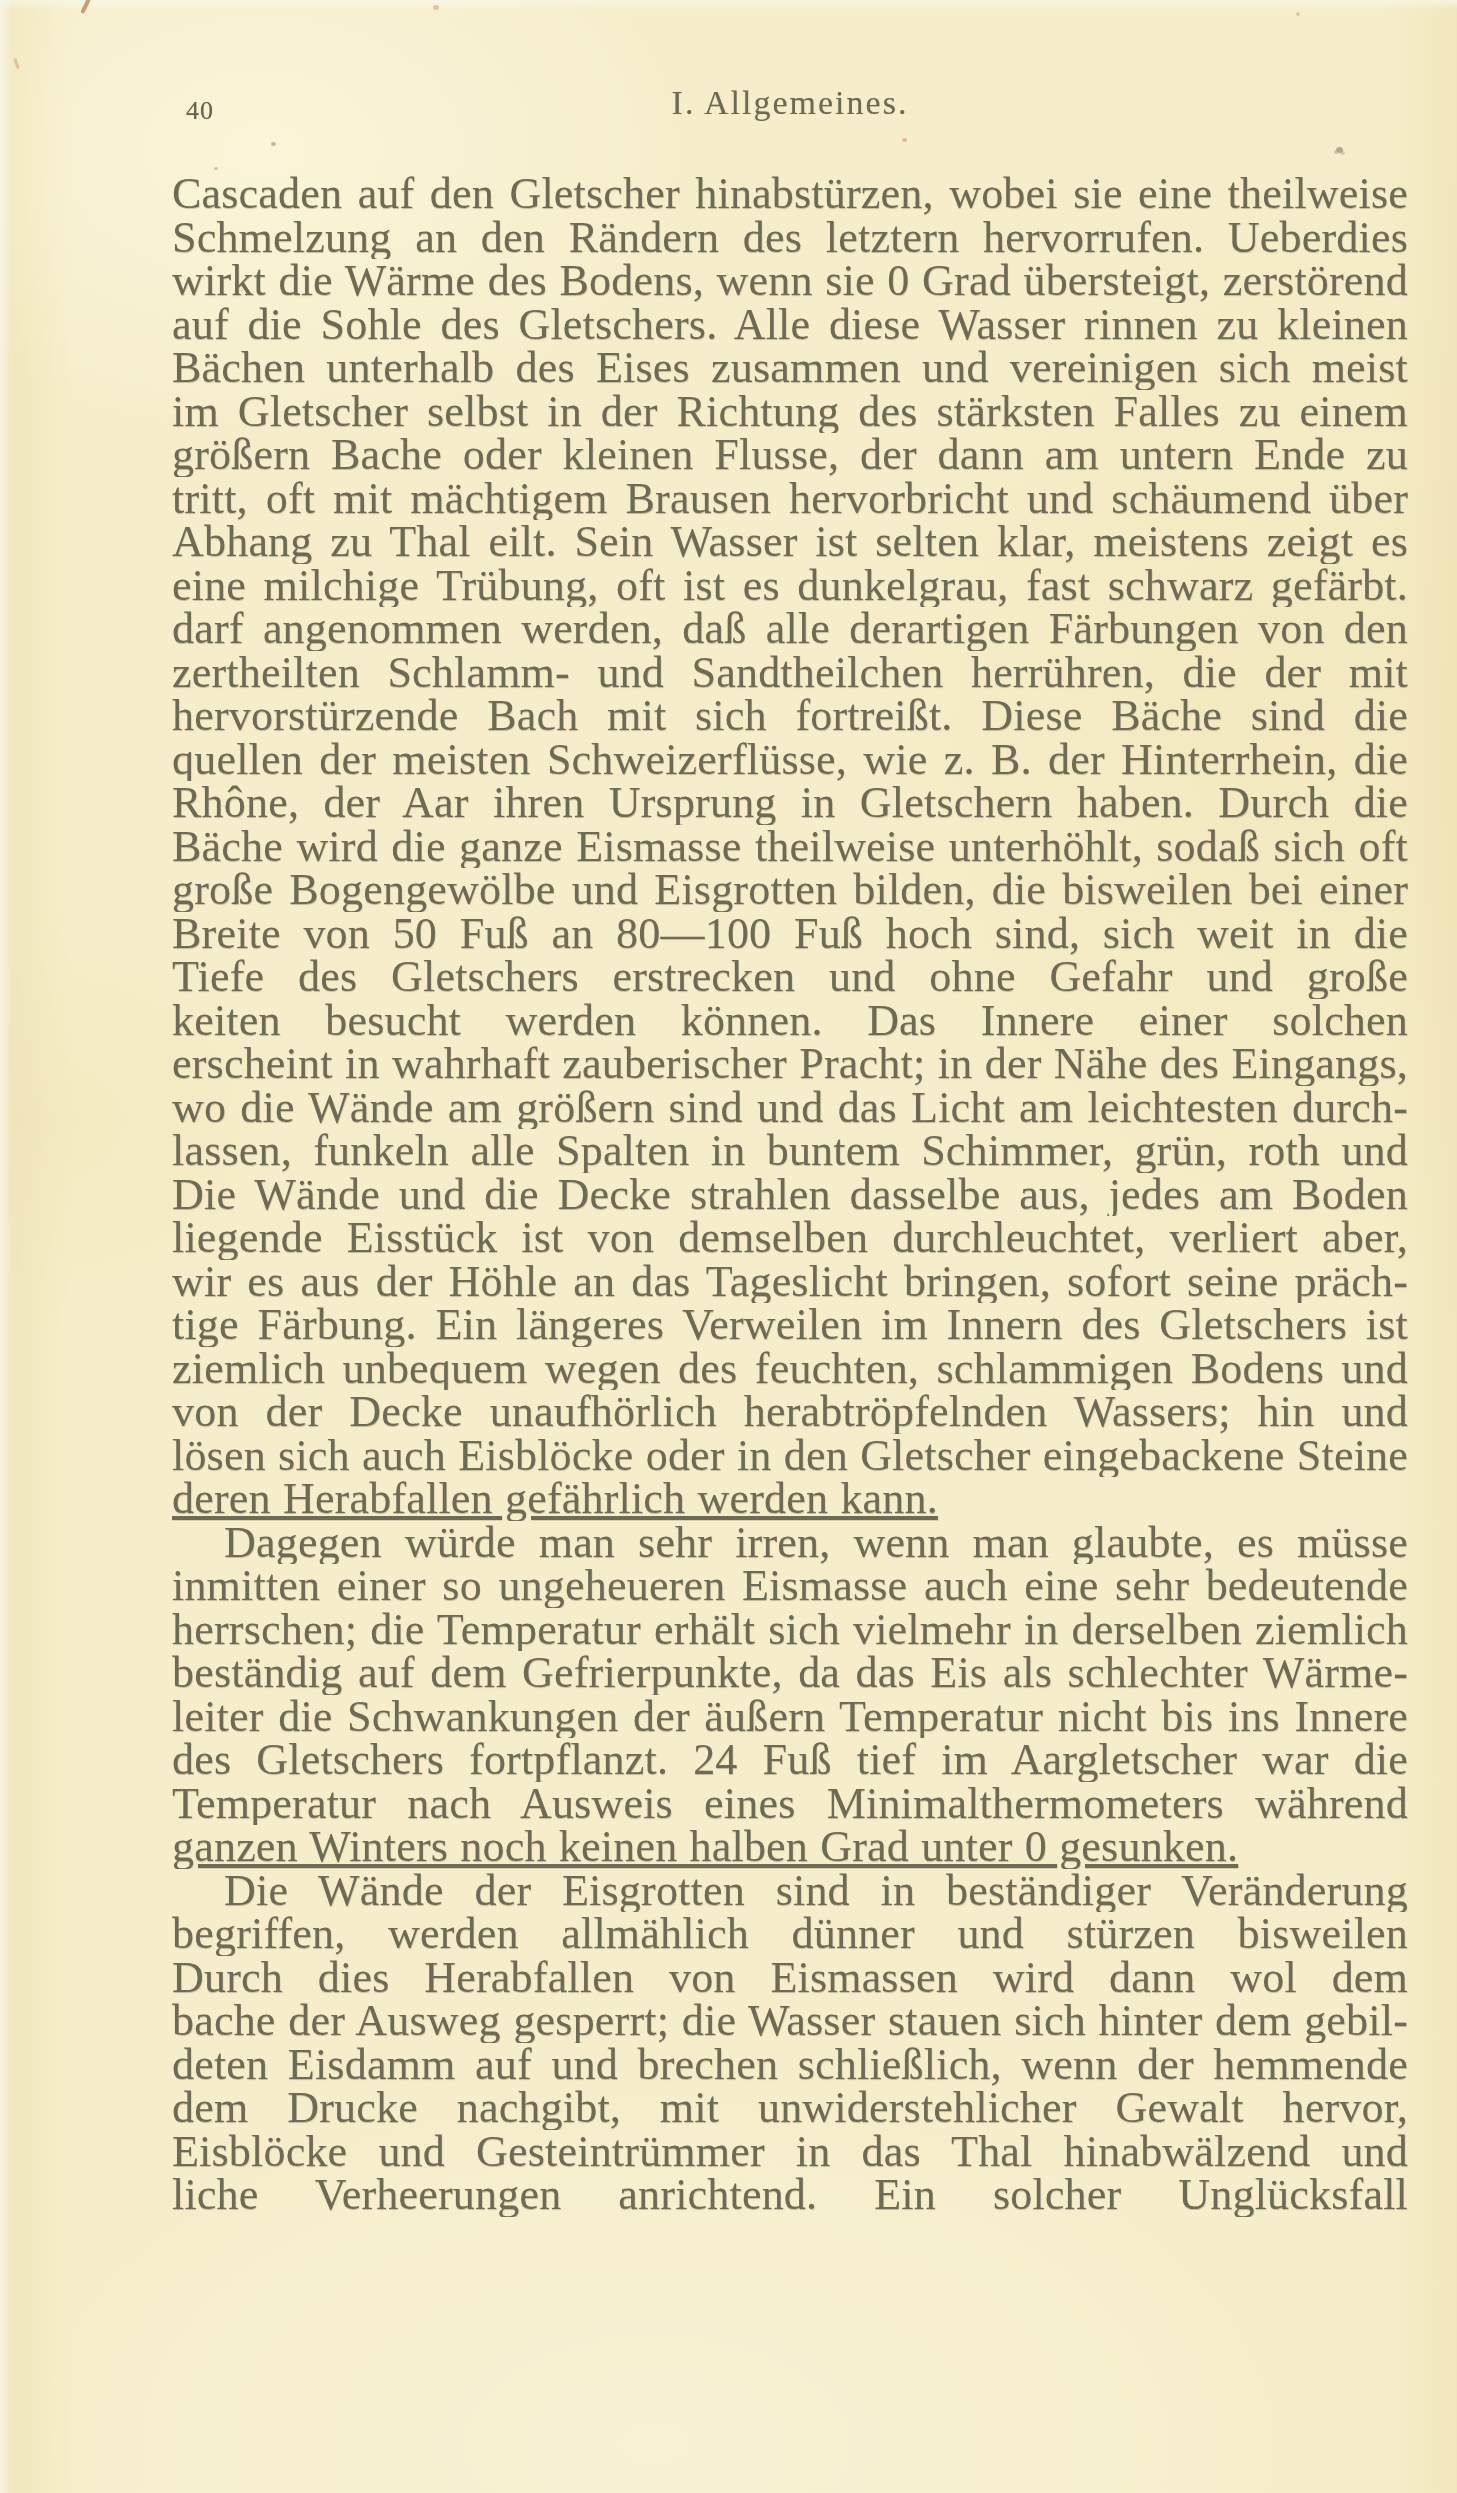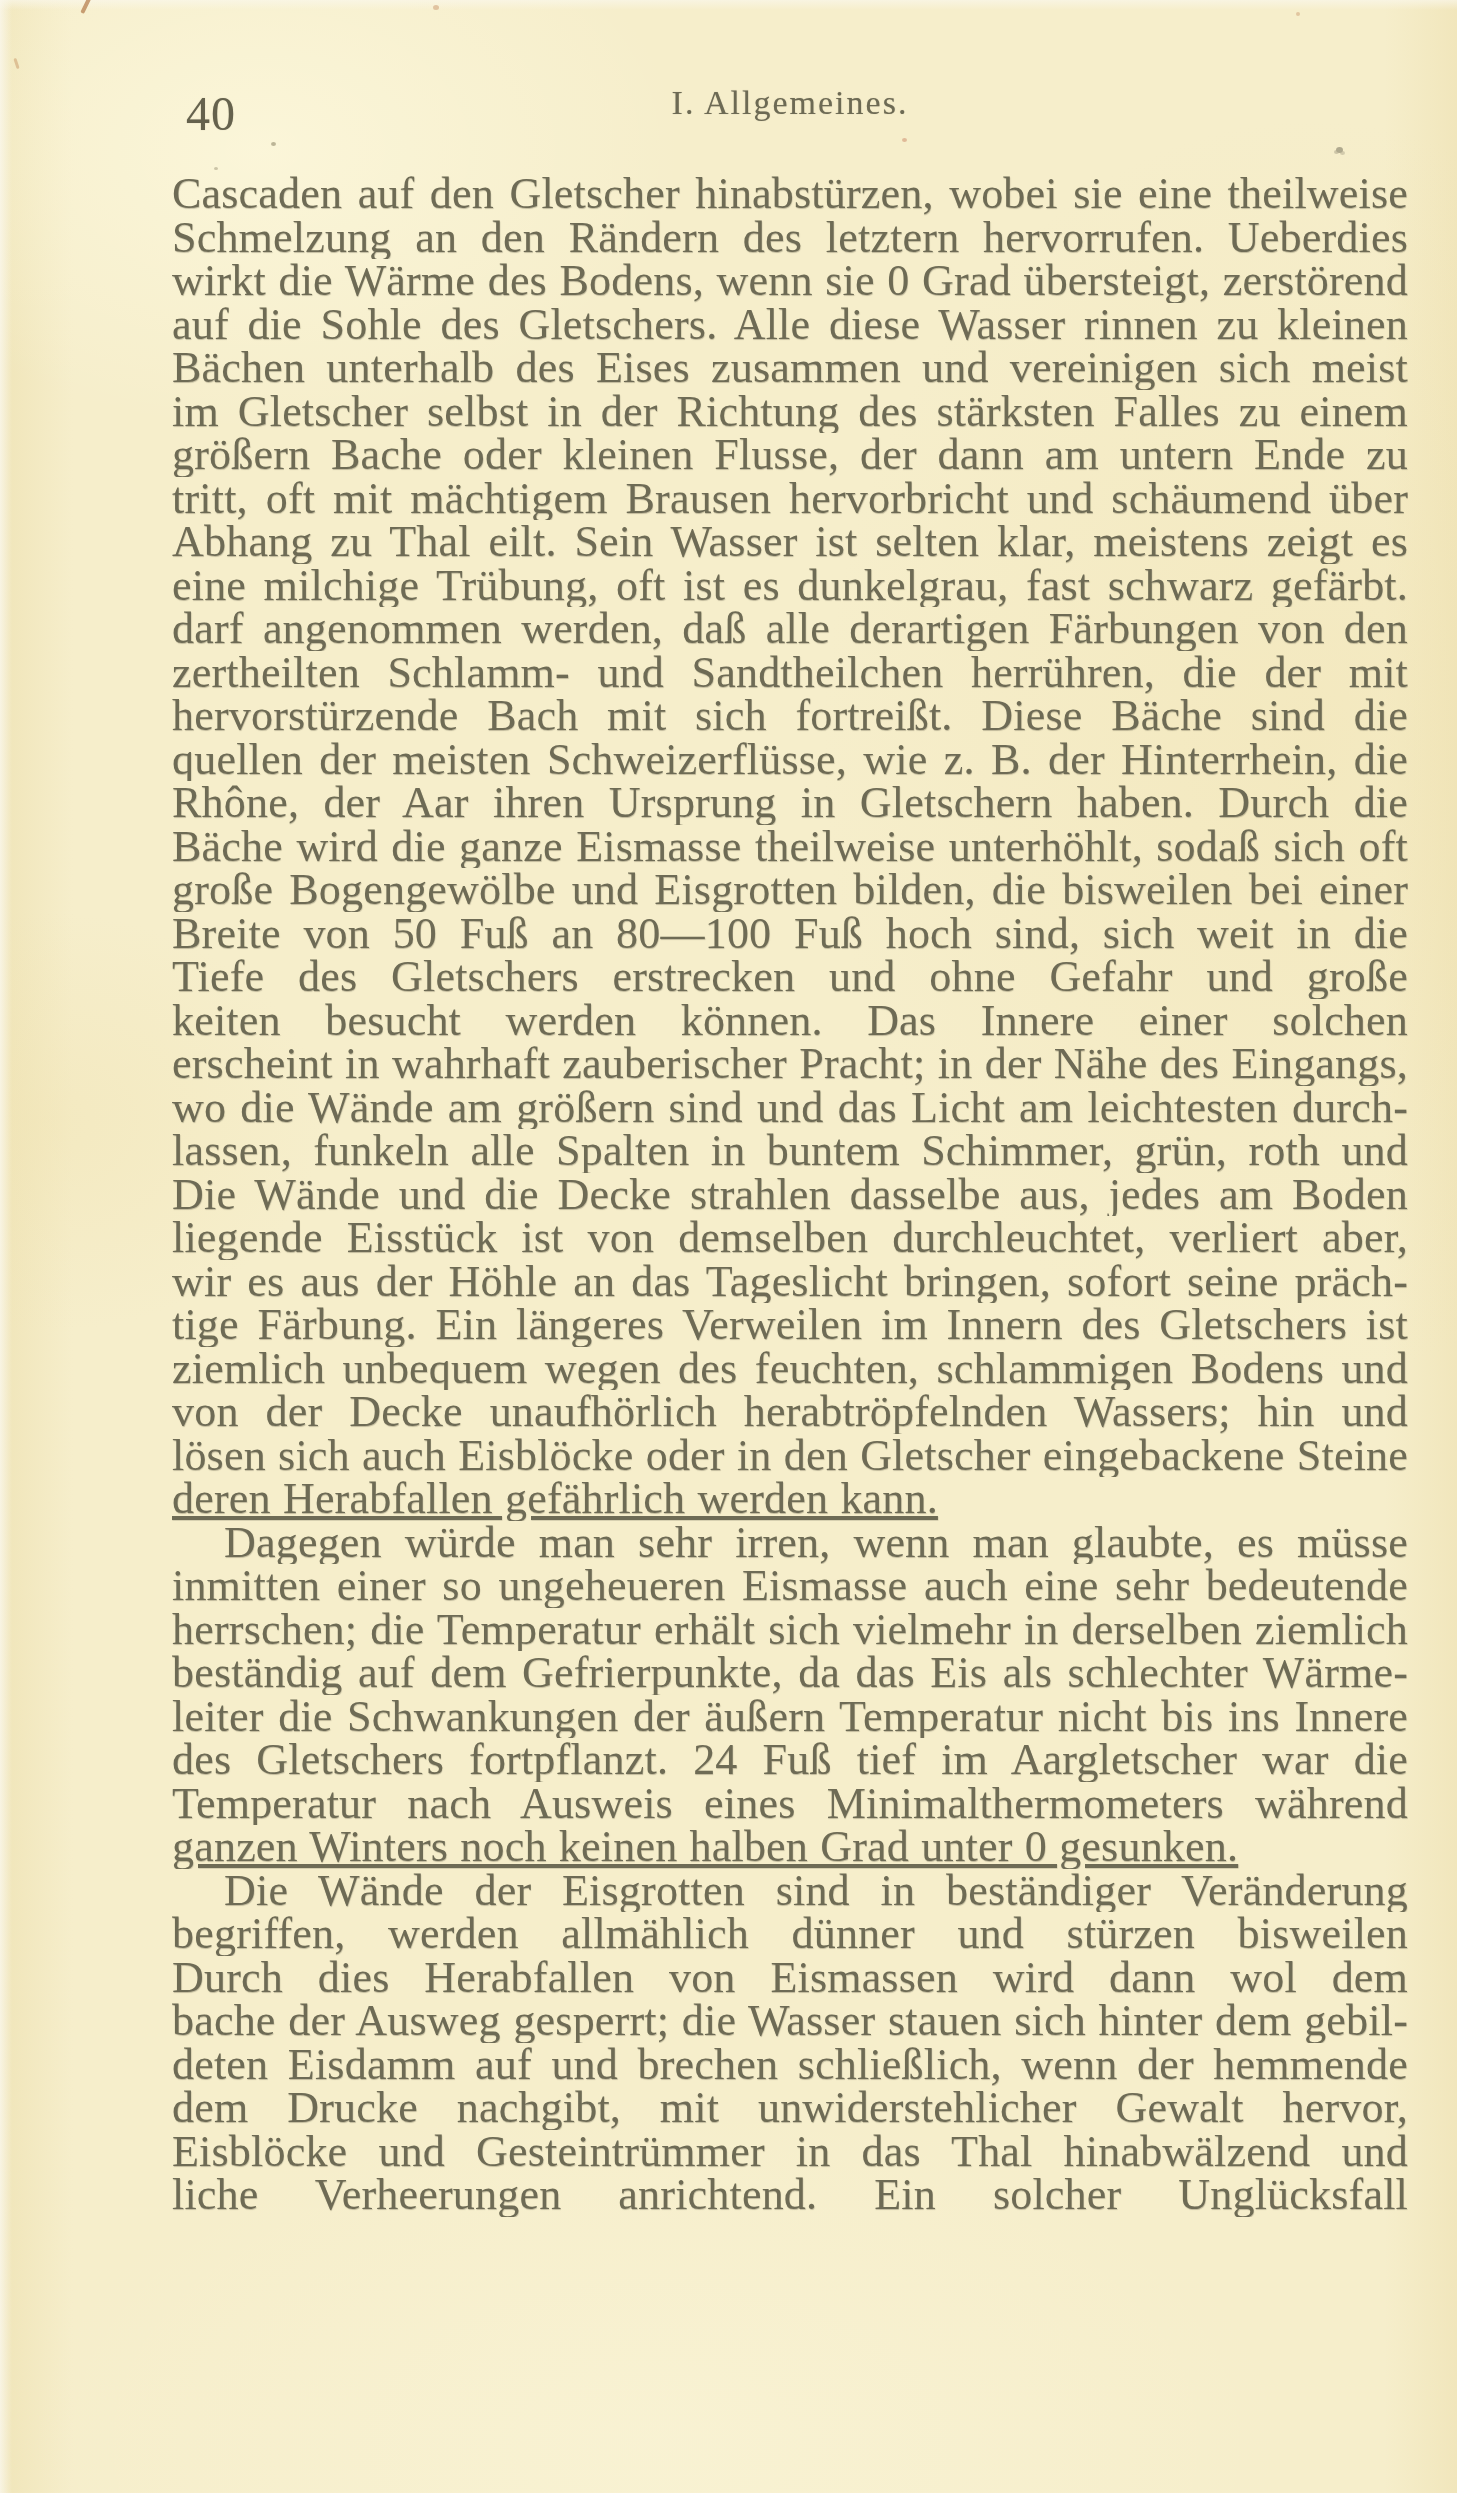--- a/index.html
+++ b/index.html
@@ -34,22 +34,22 @@
   .running-head {
     position: absolute;
     left: 172px;
     top: 84px;
     width: 1236px;
     height: 46px;
   }
   .page-num {
     position: absolute;
     left: 14px;
-    top: 2px;
-    font-size: 48px;
+    top: 12px;
+    font-size: 26px;
     letter-spacing: 1px;
     color: #65624d;
     text-shadow: 0 0 1px rgba(101, 98, 77, 0.4);
   }
   .head-title {
     display: block;
     text-align: center;
     font-size: 34px;
     letter-spacing: 2px;
     color: #6d6a54;

